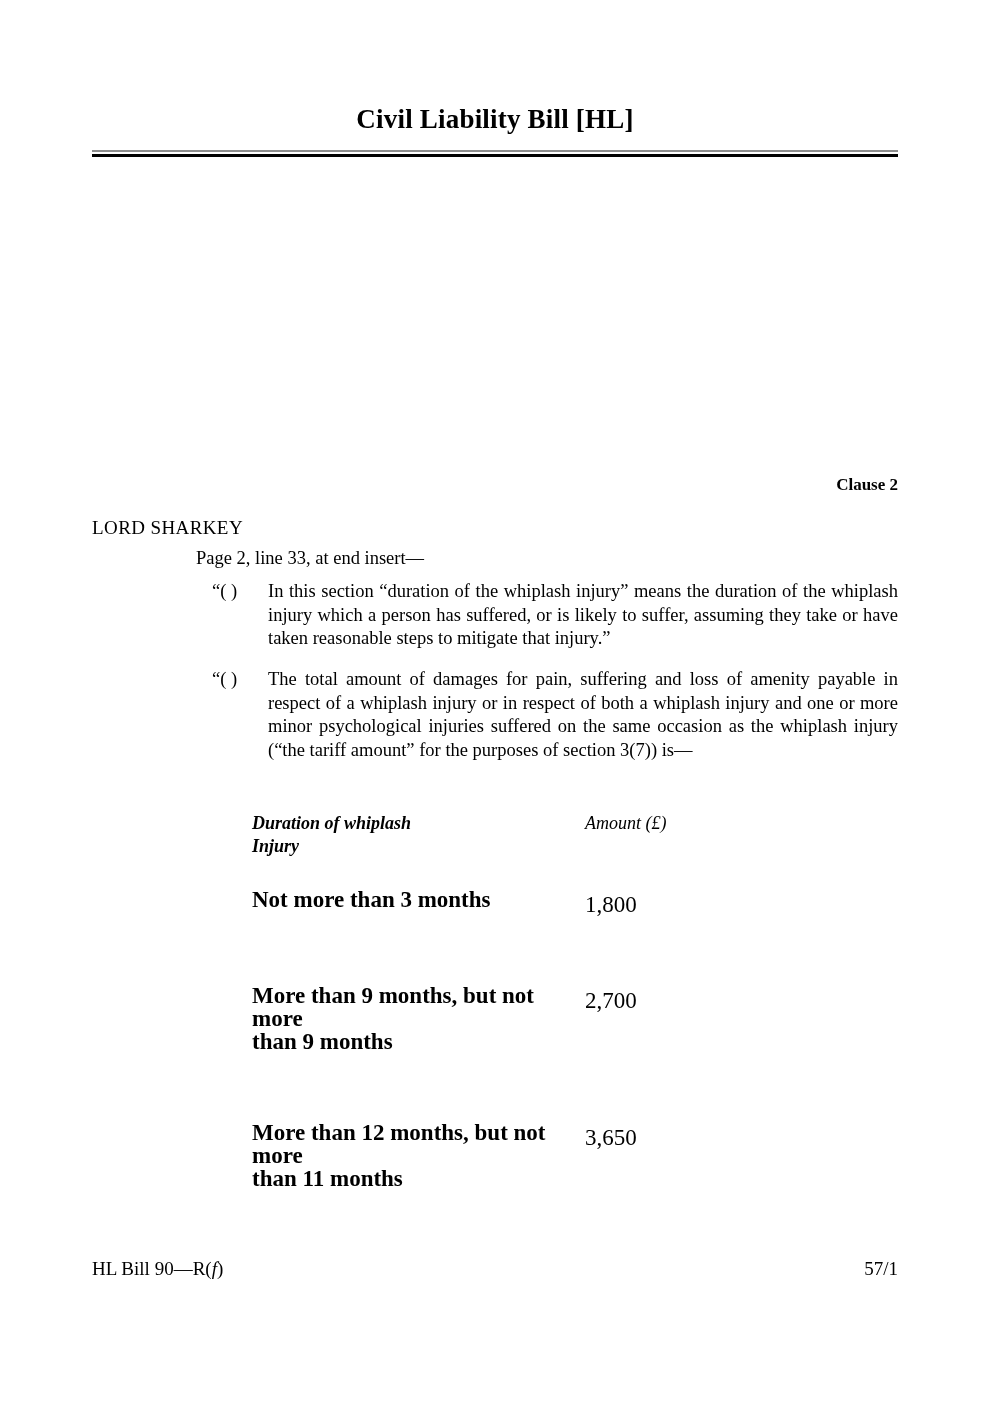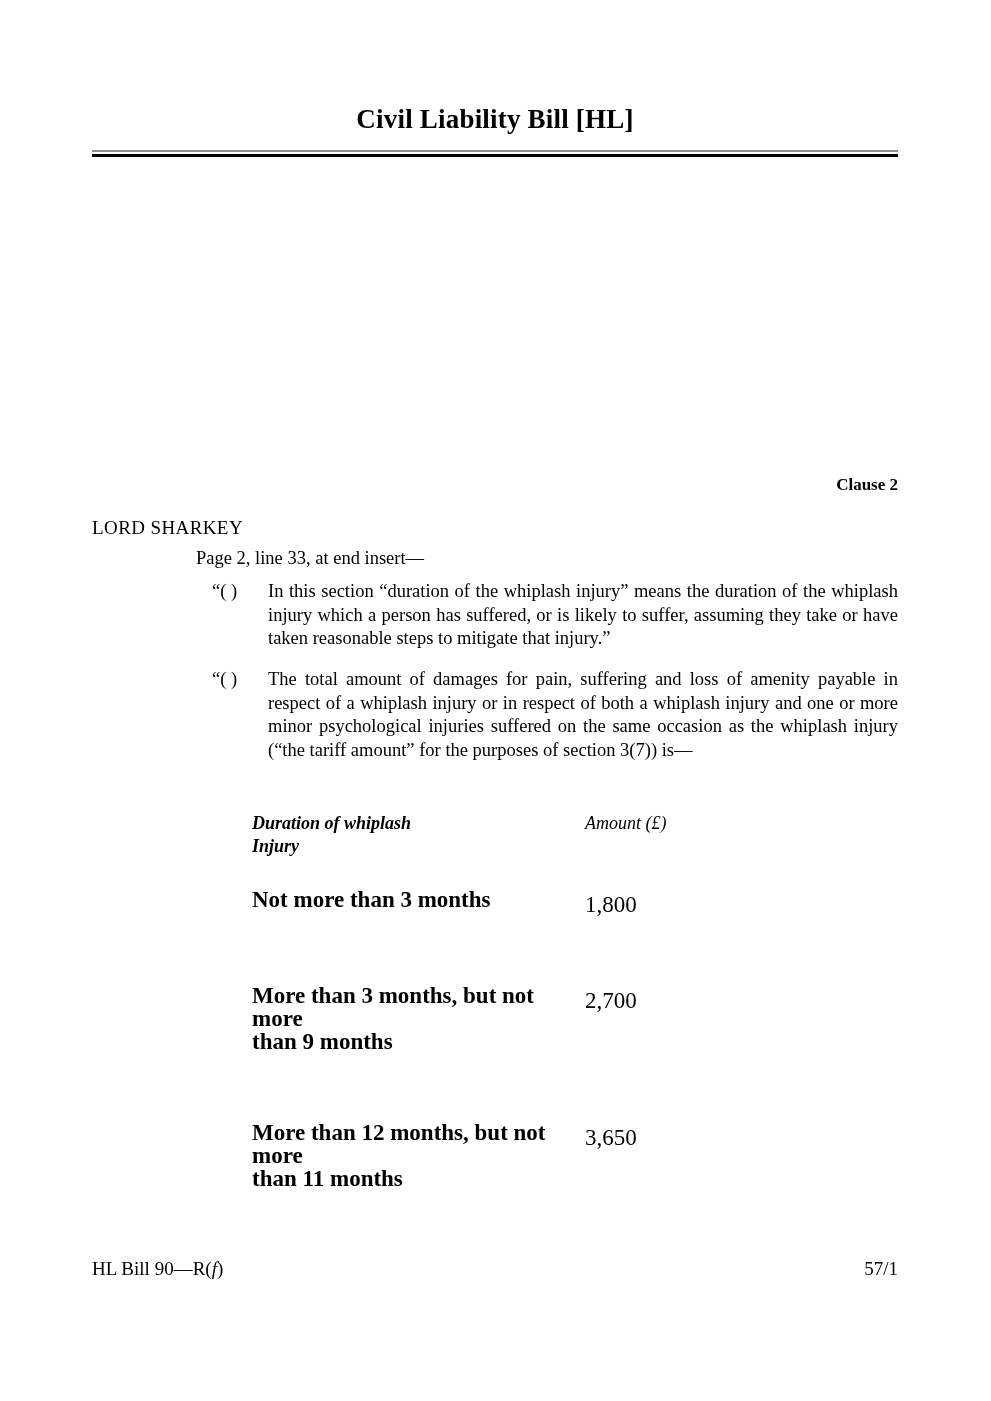--- a/index.html
+++ b/index.html
@@ -258,21 +258,21 @@
         </tr>
 
 
       <tr class="spacer-row">
           <td></td>
           <td></td>
         </tr>
 
       <tr>
         <td class="col-duration">
-          <div>More than 3 months, but not more</div>
+          <div>More than 9 months, but not more</div>
           <div>than 9 months</div>
         </td>
         <td class="col-amount amount-cell">
           <div>2,700</div>
         </td>
       </tr>
 
       <tr class="spacer-row">
           <td></td>
           <td></td>

